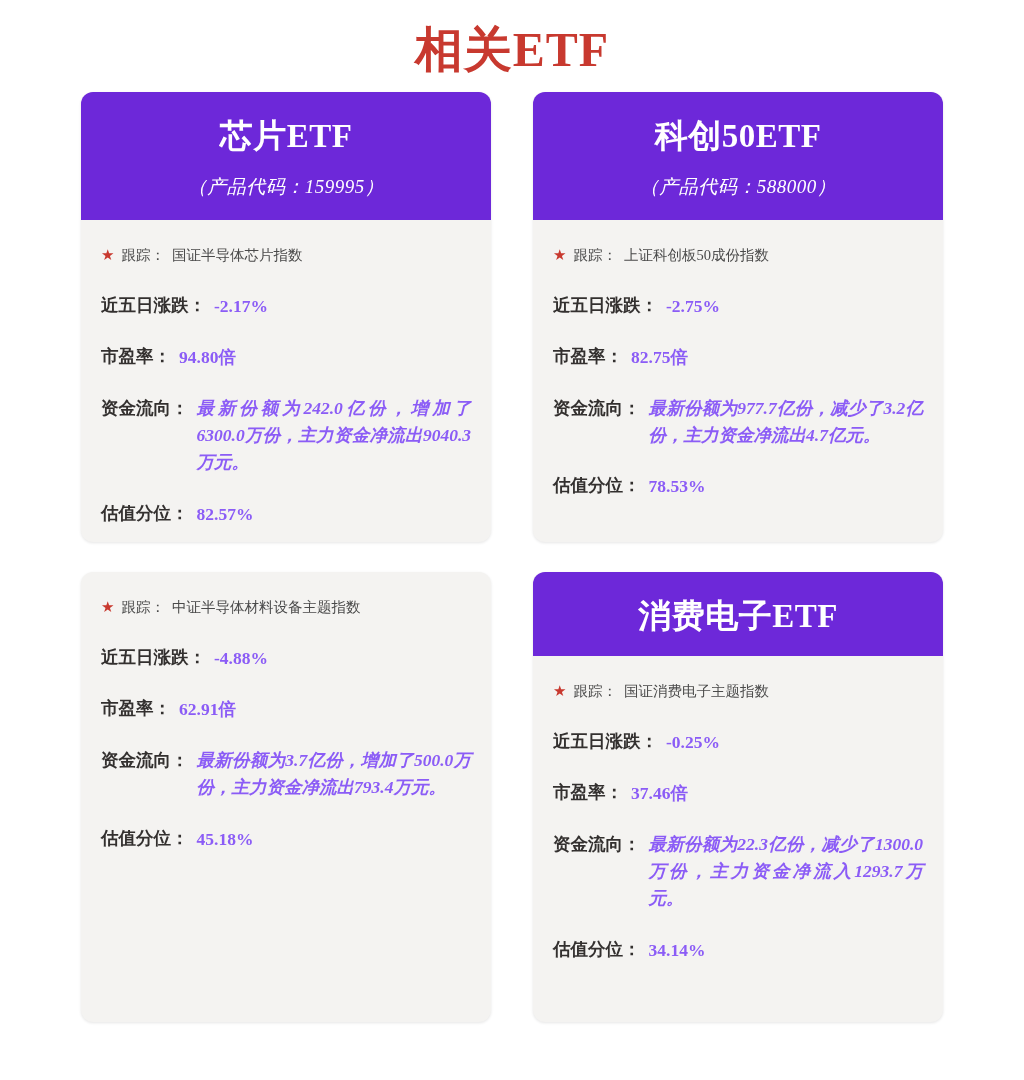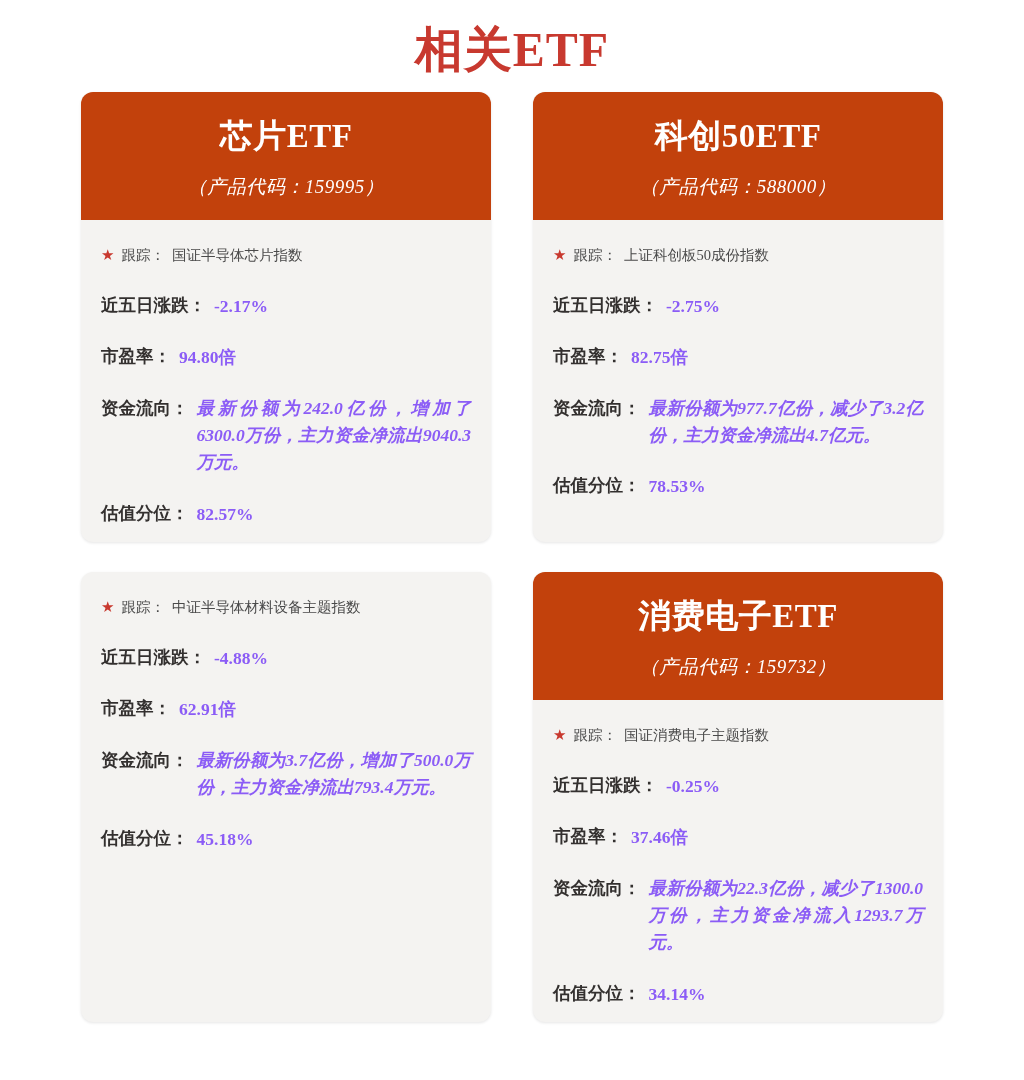--- a/index.html
+++ b/index.html
@@ -42,21 +42,21 @@
   .card {
     background: #f4f3f1;
     border-radius: 12px;
     overflow: hidden;
     box-shadow: 0 1px 3px rgba(0,0,0,0.10);
     display: flex;
     flex-direction: column;
     height: 450px;
   }
   .card-head {
-    background: #c2410c;
+    background: #6d28d9;
     color: #ffffff;
     padding: 26px 10px 20px 10px;
     text-align: center;
   }
   .card-name {
     font-size: 33px;
     font-weight: bold;
     line-height: 1.15;
     letter-spacing: 0.5px;
   }
@@ -211,23 +211,20 @@
         <div class="row">
           <span class="label">估值分位：</span>
           <span class="value">45.18%</span>
         </div>
       </div>
     </div>
 
     <div class="card">
       <div class="card-head">
         <div class="card-name">消费电子ETF</div>
-        <div class="card-code">
-          <span>（产品代码：</span><span>159732</span><span>）</span>
-        </div>
       </div>
       <div class="card-body">
         <div class="track-row">
           <span class="star-icon">★</span>
           <span>跟踪：</span>
           <span>国证消费电子主题指数</span>
         </div>
         <div class="row">
           <span class="label">近五日涨跌：</span>
           <span class="value">-0.25%</span>

